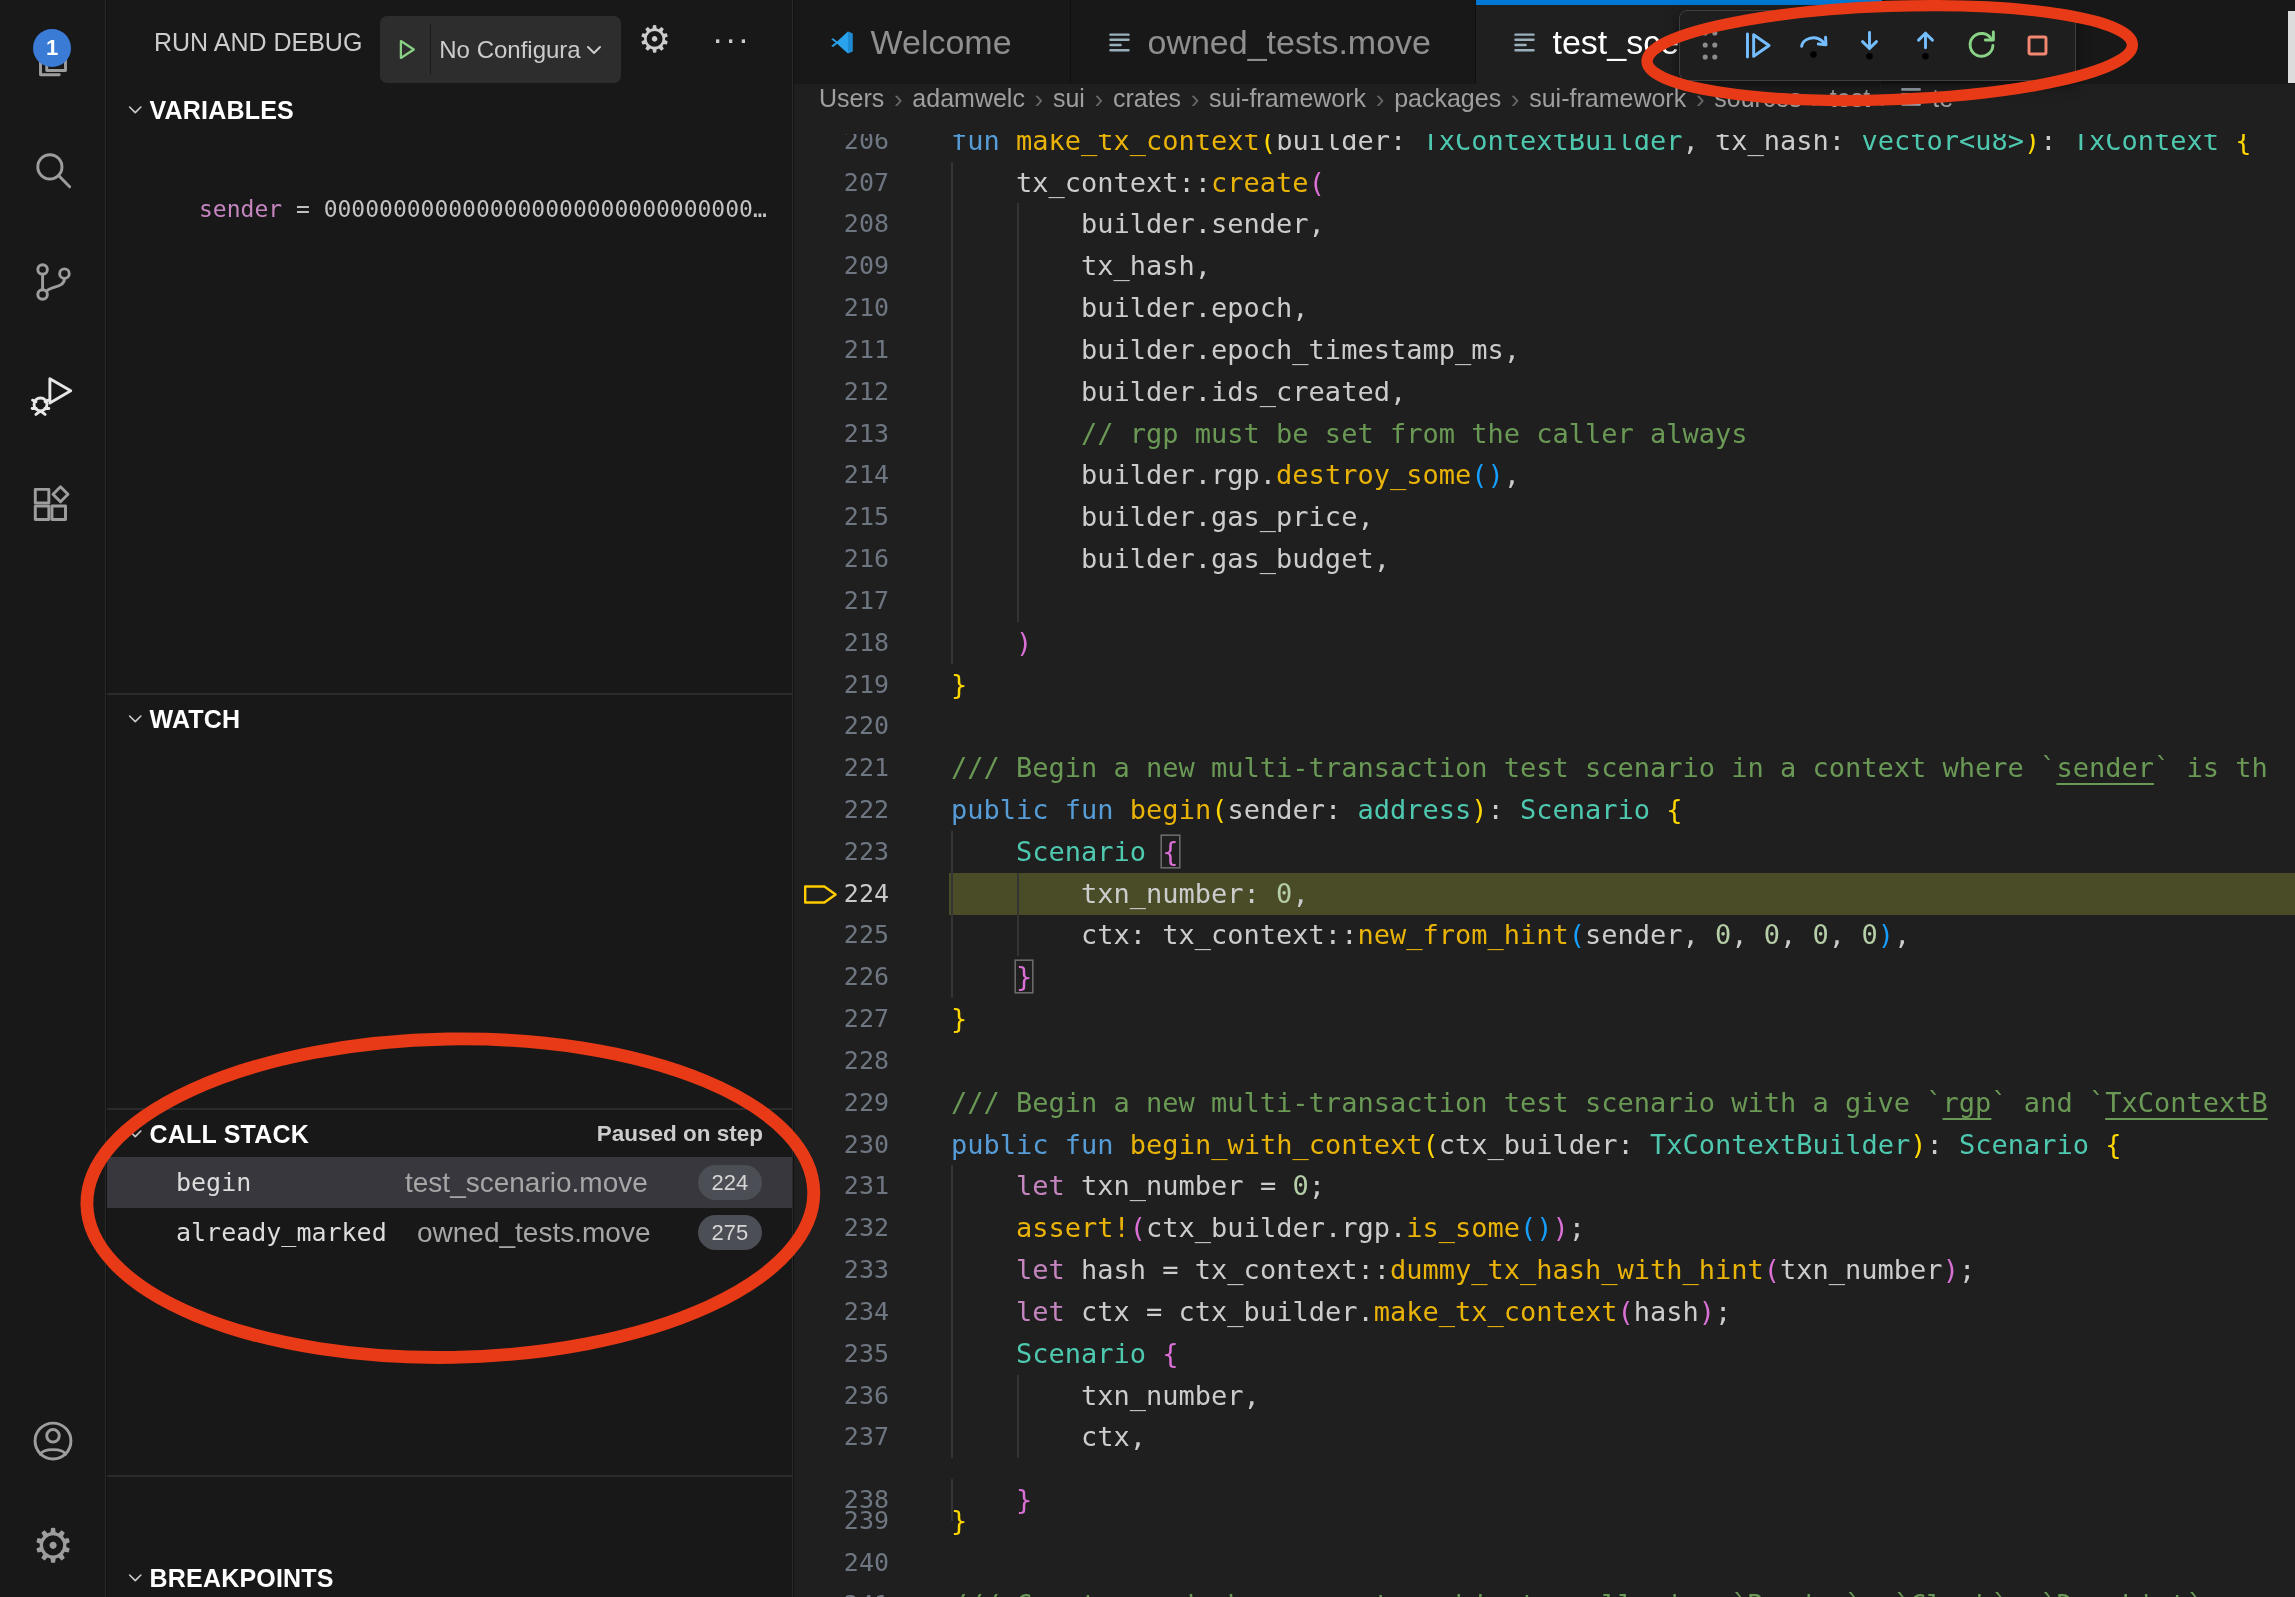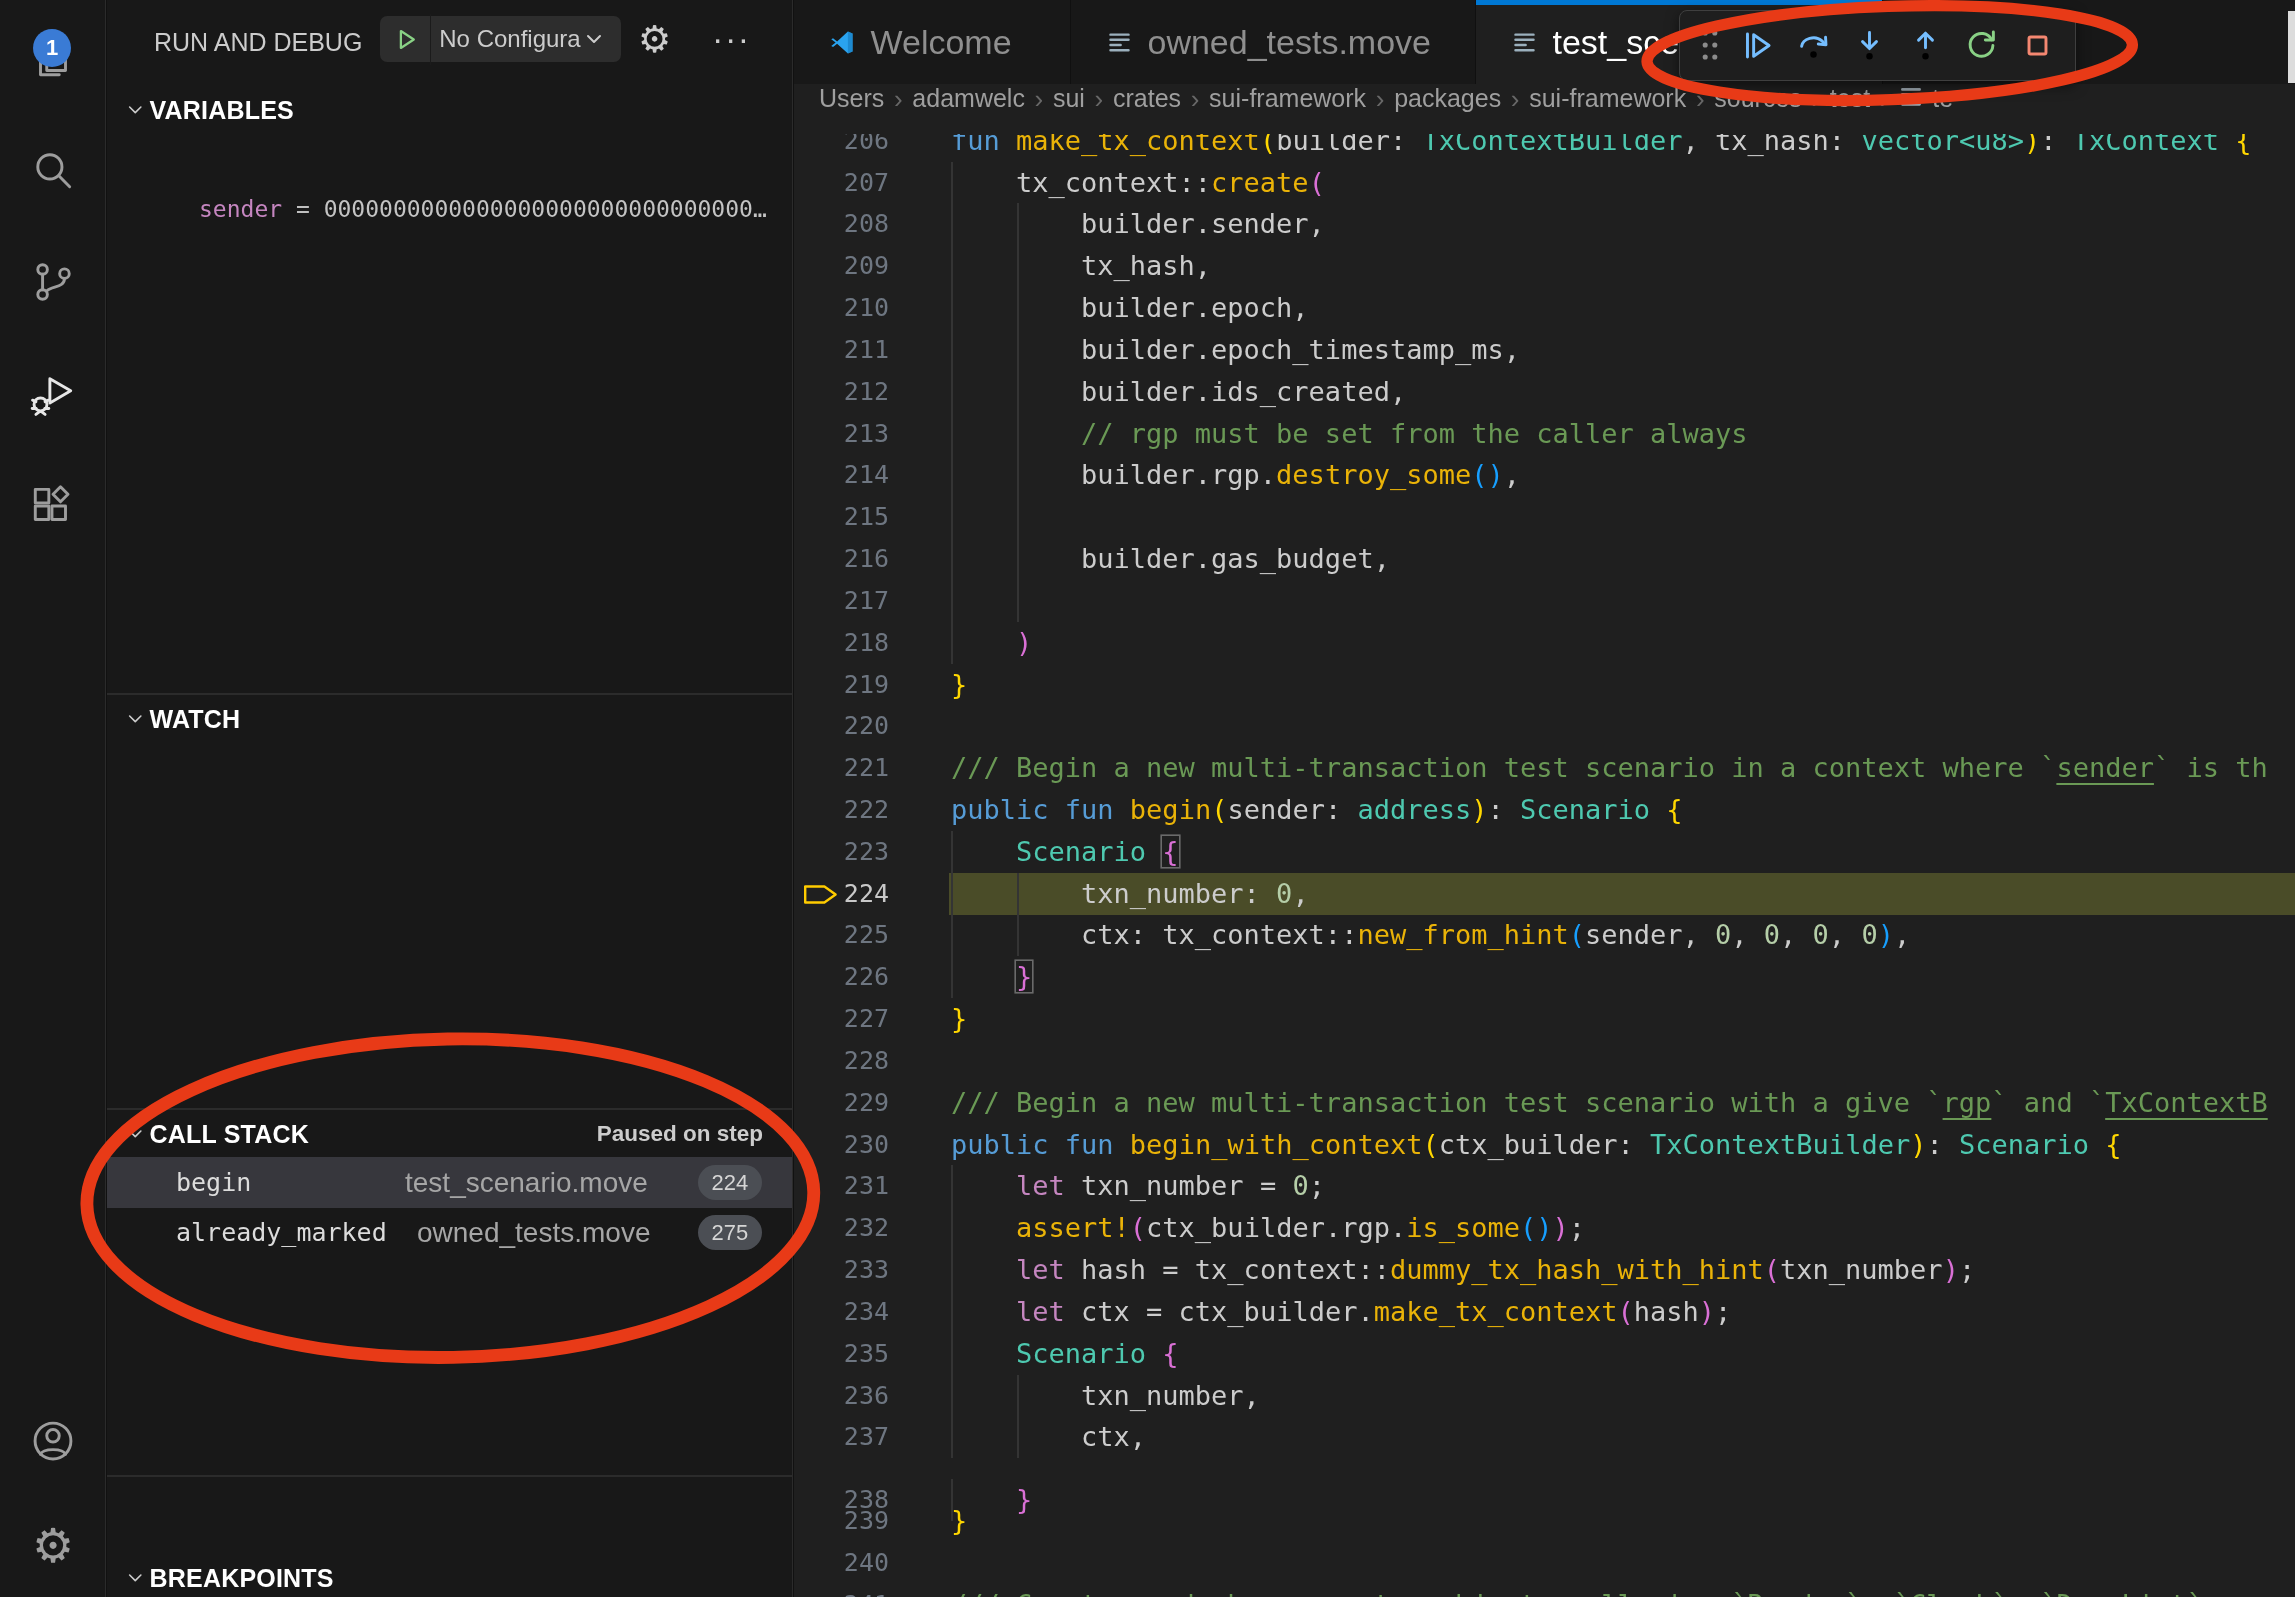--- a/index.html
+++ b/index.html
@@ -14,21 +14,21 @@
   .ab-explorer{top:31px}.ab-search{top:143px}.ab-scm{top:255px}
   .ab-debug{top:368px;color:#e7e7e7}
   .ab-ext{top:479px}.ab-account{top:1414px}.ab-gear{top:1519px}
   .ab-gearglyph{font-size:47px;line-height:50px;color:#9d9d9d}
   .ab-badge{position:absolute;left:33px;top:29px;width:38px;height:38px;border-radius:50%;
     background:#3a7bd5;color:#fff;font-size:22px;font-weight:bold;display:flex;align-items:center;justify-content:center;z-index:2}
 
   
   .sidebar{position:absolute;left:107px;top:0;width:685px;height:100%;background:#181818;border-right:1.6px solid #2b2b2b;z-index:3}
   .sb-title{position:absolute;left:47px;top:0;height:84px;line-height:84px;font-size:25px;color:#cccccc;white-space:nowrap}
-  .config-widget{position:absolute;left:273px;top:16px;width:241px;height:46px;background:#2d2d2d;border-radius:7.2px;display:flex;align-items:center}
+  .config-widget{position:absolute;left:273px;top:16px;width:241px;height:67px;background:#2d2d2d;border-radius:7.2px;display:flex;align-items:center}
   .cw-play{width:27px;height:27px;margin-left:13px}
   .cw-play svg{width:27px;height:27px;stroke:#89d185;stroke-width:2;fill:none;stroke-linejoin:round}
   .cw-sep{width:1.6px;height:51px;background:#1b1b1b;margin-left:9.7px}
   .cw-label{font-size:24px;color:#cccccc;margin-left:8px;white-space:nowrap;overflow:hidden;max-width:153px}
   .cw-chev{margin-left:1.6px;margin-right:8px}
   .chev-svg{width:24px;height:24px;stroke:#cccccc;stroke-width:2;fill:none;stroke-linecap:round;stroke-linejoin:round}
   .sb-gear{position:absolute;left:531px;top:0;height:84px;line-height:80px;font-size:37px;color:#cccccc}
   .sb-dots{position:absolute;left:605px;top:0;height:84px;line-height:77px;font-size:34px;color:#cccccc;letter-spacing:1.6px}
 
   .sec-row{position:absolute;left:0;right:0;height:42px;display:flex;align-items:center}
@@ -291,20 +291,21 @@
       <div class="row" style="top: 454px;">
         <div class="guide" style="left: 157px;"></div>
         <div class="guide" style="left: 223px;"></div>
         <span class="lnum">214</span>
         <span class="lcode"><span class="tk-p">        builder.rgp.</span><span class="tk-f">destroy_some</span><span class="tk-b">()</span><span class="tk-p">,</span></span>
       </div>
       <div class="row" style="top: 496px;">
         <div class="guide" style="left: 157px;"></div>
         <div class="guide" style="left: 223px;"></div>
         <span class="lnum">215</span>
+        <span class="lcode"><span class="tk-p">        builder.gas_price,</span></span>
       </div>
       <div class="row" style="top: 538px;">
         <div class="guide" style="left: 157px;"></div>
         <div class="guide" style="left: 223px;"></div>
         <span class="lnum">216</span>
         <span class="lcode"><span class="tk-p">        builder.gas_budget,</span></span>
       </div>
       <div class="row" style="top: 580px;">
         <div class="guide" style="left: 157px;"></div>
         <div class="guide" style="left: 223px;"></div>

